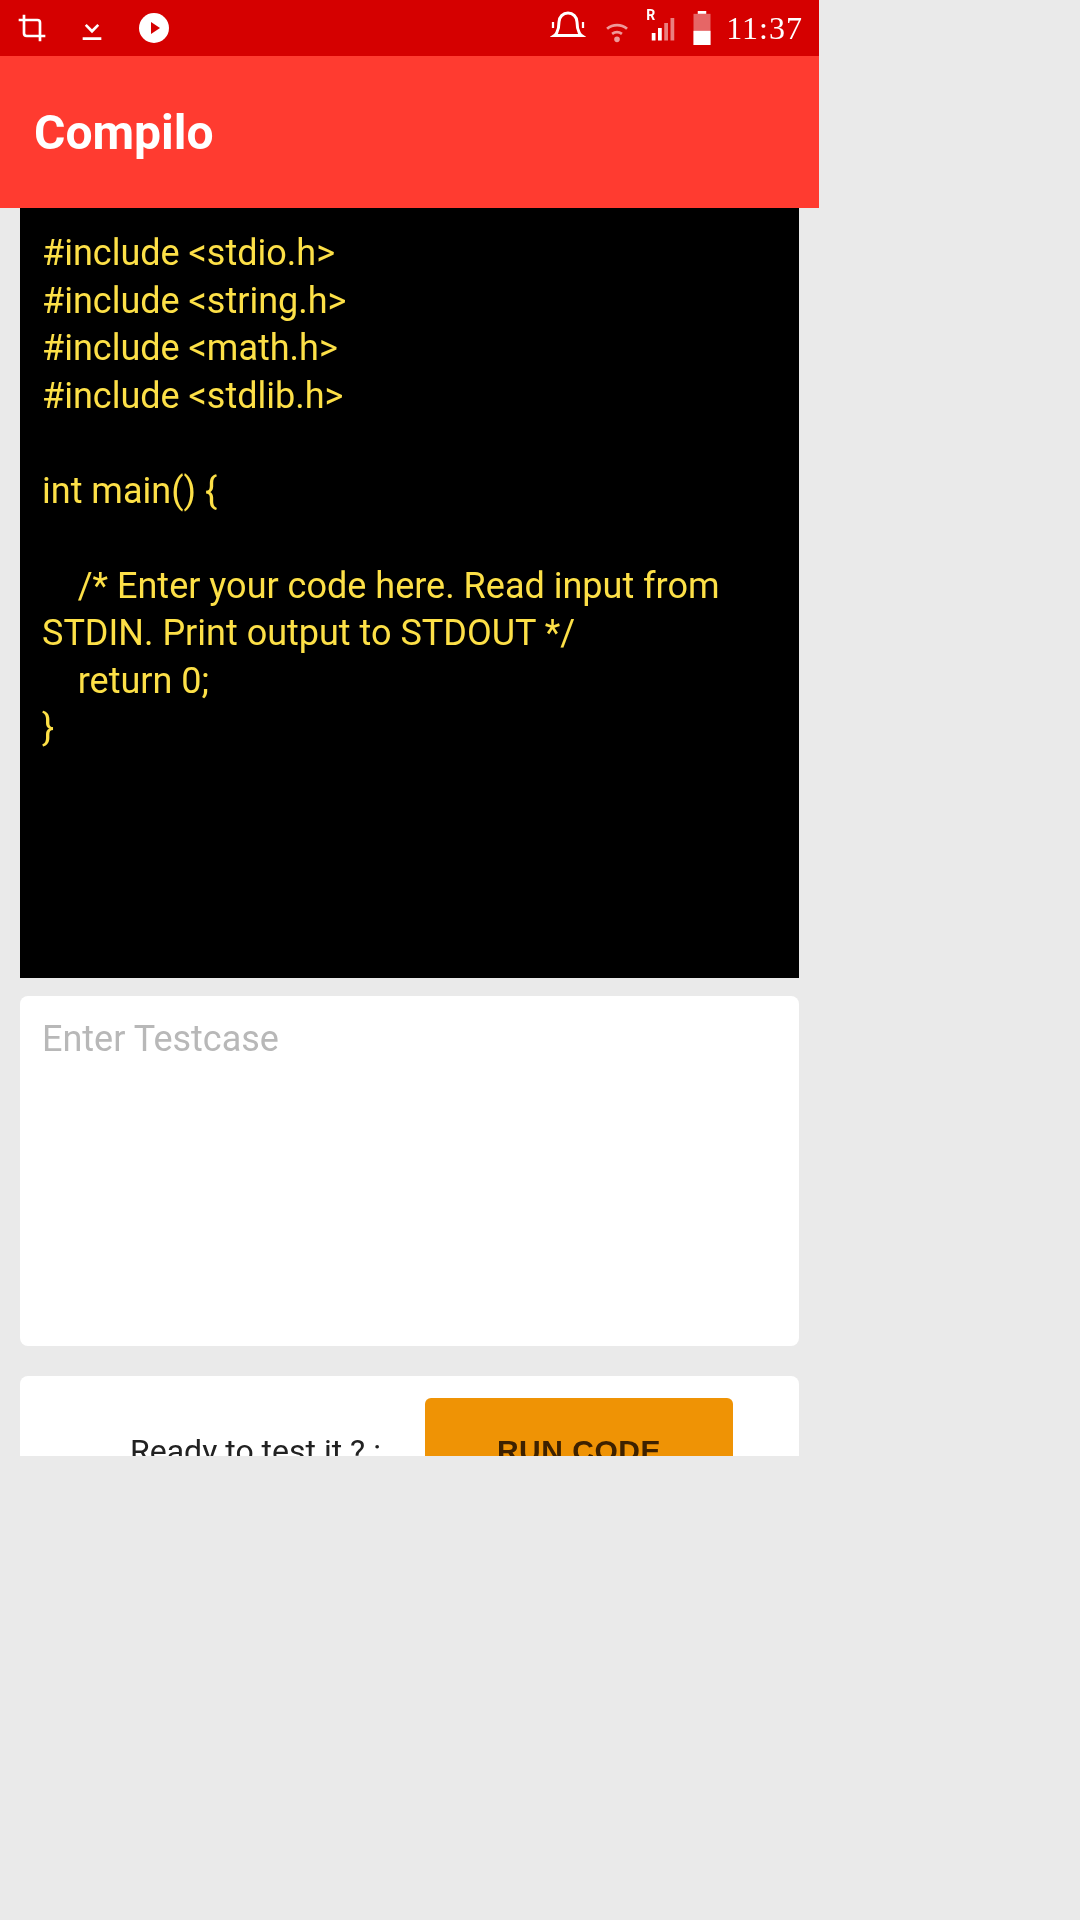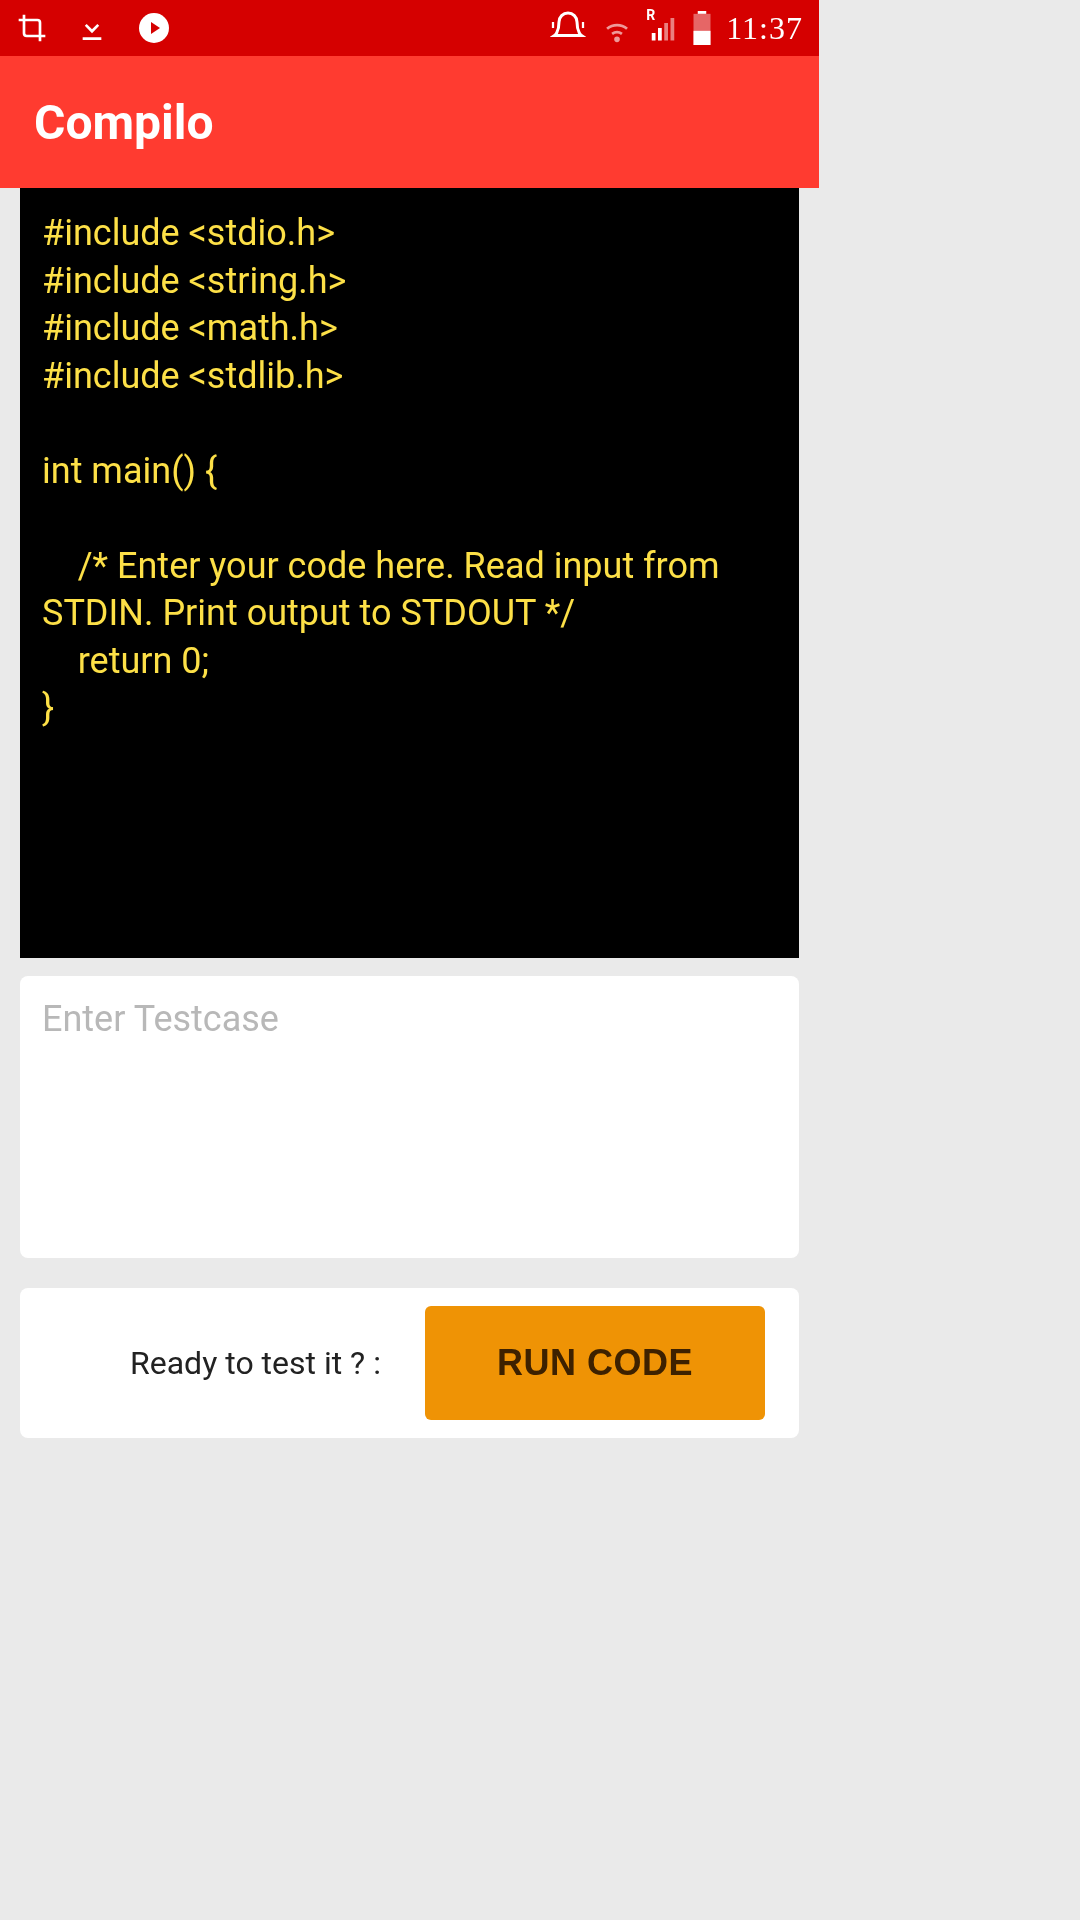--- a/index.html
+++ b/index.html
@@ -31,21 +31,21 @@
     }
     .status-time {
       font-size: 32px;
       font-weight: 400;
       letter-spacing: 1px;
       font-family: Liberation Serif, serif;
     }
     .icon { display: inline-flex; align-items: center; justify-content: center; }
     
     .app-bar {
-      height: 132px;
+      height: 152px;
       background: #ff3b30;
       display: flex;
       align-items: center;
       padding: 8px 34px;
     }
     .app-title {
       color: white;
       font-size: 48px;
       font-weight: 700;
     }
@@ -67,21 +67,21 @@
       border: none;
       outline: none;
       width: 100%;
       resize: none;
     }
 
     .testcase-card {
       background: white;
       border-radius: 8px;
       margin-top: 14px;
-      height: 282px;
+      height: 350px;
       padding: 22px;
     }
     .testcase-input {
       width: 100%;
       height: 100%;
       border: none;
       outline: none;
       font-size: 36px;
       color: #333;
       resize: none;
@@ -101,21 +101,21 @@
       padding: 0 30px 0 110px;
       gap: 44px;
     }
     .run-label {
       font-size: 32px;
       color: #222;
     }
     .run-button {
       background: #ef9305;
       color: #3d2100;
-      font-size: 36px;
+      font-size: 30px;
       font-weight: 700;
       border: none;
       border-radius: 6px;
       padding: 36px 72px;
       cursor: pointer;
       letter-spacing: 0.5px;
     }
   </style>
 </head>
 <body>

